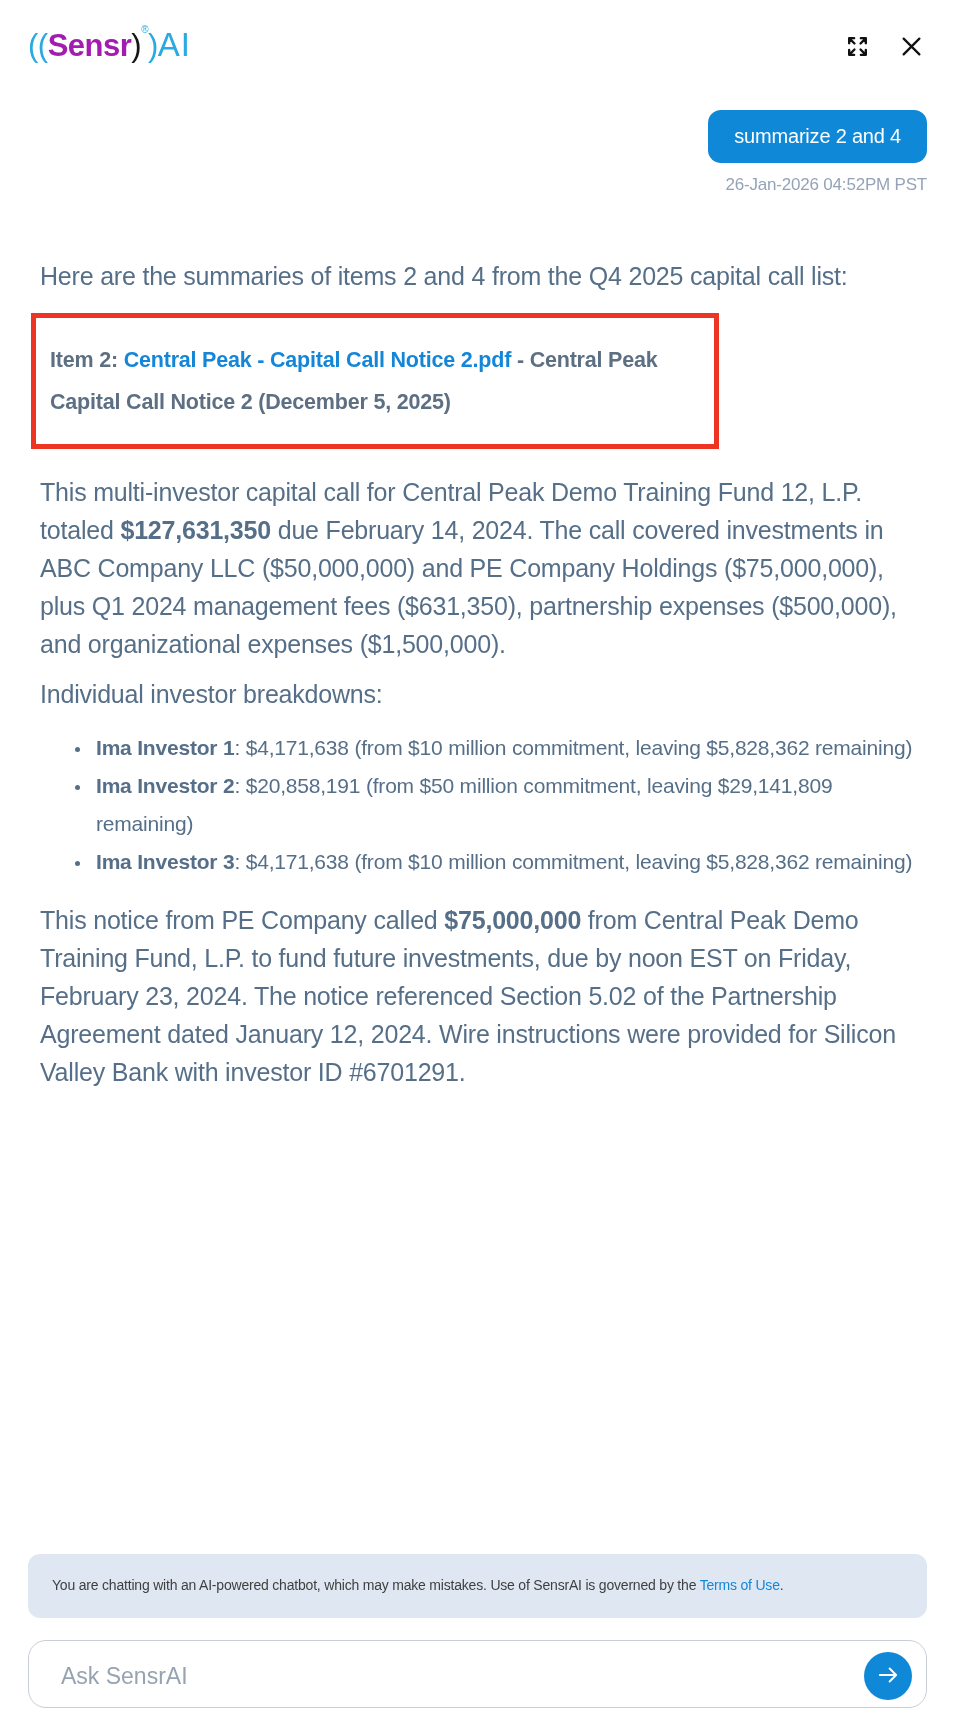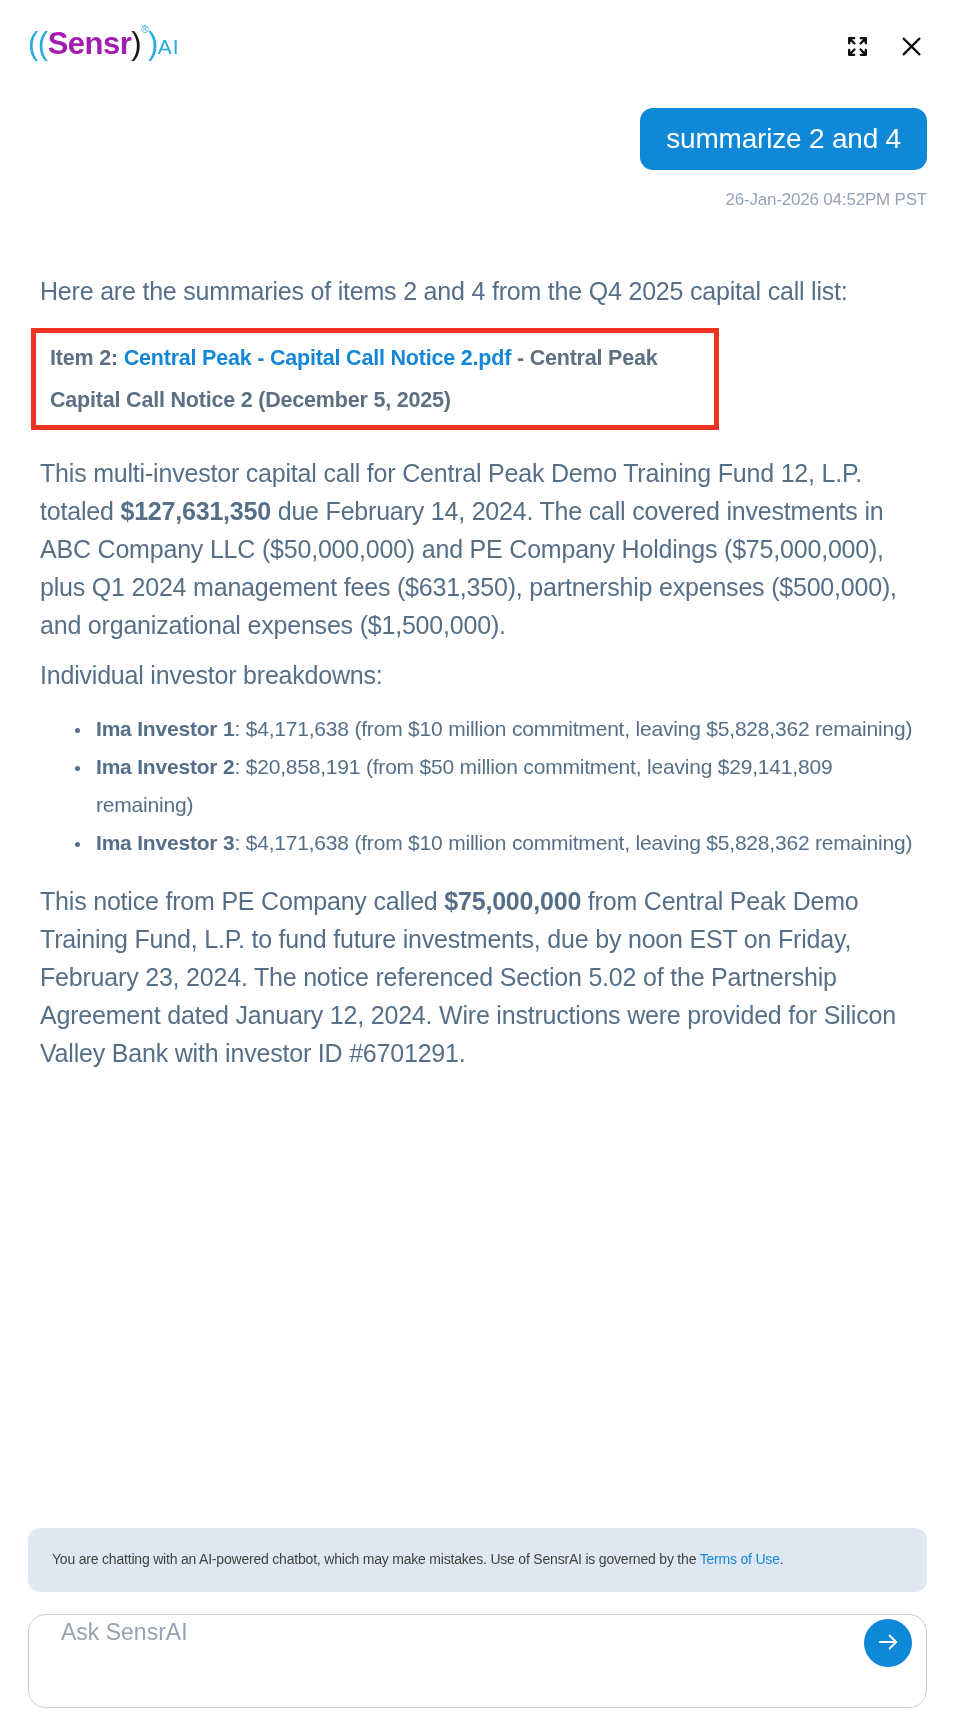--- a/index.html
+++ b/index.html
@@ -18,46 +18,46 @@
   
   .header {
     padding: 26px 30px 0 28px;
     display: flex; align-items: flex-start; justify-content: space-between;
   }
   .logo { font-size: 31px; letter-spacing: -0.5px; white-space: nowrap; }
   .logo .paren-blue { color: #29aae1; font-weight: 400; }
   .logo .logo-name { color: #a21caf; font-weight: 700; }
   .logo .paren-dark { color: #151515; font-weight: 400; }
   .logo .reg { color: #29aae1; font-size: 10px; vertical-align: top; position: relative; top: -2px; }
-  .logo .logo-ai { color: #29aae1; font-weight: 400; font-size: 21px; letter-spacing: 1px; }
+  .logo .logo-ai { color: #29aae1; font-weight: 400; font-size: 33px; letter-spacing: 1px; }
   .header-icons { display: flex; align-items: center; gap: 26px; padding-top: 8px; }
   .icon-btn { background: none; border: none; cursor: pointer; width: 28px; height: 28px; display: flex; align-items: center; justify-content: center; }
 
   
   .chat { flex: 1 1 auto; padding: 0 28px; }
   .user-row { display: flex; justify-content: flex-end; margin-top: 46px; }
   .bubble {
     background: #1088d8; color: #ffffff;
-    font-size: 28px; font-weight: 400;
+    font-size: 20px; font-weight: 400;
     padding: 15px 26px; border-radius: 13px;
     letter-spacing: -0.2px;
   }
   .timestamp {
-    text-align: right; margin-top: 20px;
+    text-align: right; margin-top: 12px;
     color: #95a3b8; font-size: 17px; letter-spacing: -0.2px;
   }
 
   .message { padding: 0 12px; color: #566f88; }
   .message p { font-size: 25px; line-height: 38px; letter-spacing: -0.2px; }
   .intro { margin-top: 62px; }
   .amount-bold { font-weight: 700; }
 
   .highlight-box {
     border: 5px solid #ee3524; background: #ffffff;
-    max-width: 688px; padding: 4px 14px; margin-top: 18px; margin-left: -9px;
+    max-width: 688px; padding: 21px 14px; margin-top: 18px; margin-left: -9px;
   }
   .heading-line {
     font-size: 21.5px; font-weight: 700; line-height: 42px;
     color: #5d6f83; letter-spacing: -0.2px;
   }
   .heading-line .file-link { color: #1486d8; cursor: pointer; text-decoration: none; }
 
   .para { margin-top: 24px; }
   .breakdown-label { margin-top: 12px; }
   .investor-list { margin-top: 16px; padding-left: 52px; list-style-type: disc; }
@@ -73,23 +73,23 @@
 
   
   .footer { margin-top: auto; padding: 0 28px 20px 28px; }
   .disclaimer {
     background: #dfe8f2; border-radius: 12px;
     padding: 12px 24px 14px 24px;
     color: #3f3f3f; font-size: 14px; line-height: 38px; letter-spacing: -0.2px;
   }
   .disclaimer .terms-link { color: #1486d8; cursor: pointer; text-decoration: none; }
   .input-bar {
-    margin-top: 22px; height: 94px;
+    margin-top: 22px; height: 68px;
     border: 1px solid #c9ced6; border-radius: 18px;
-    display: flex; align-items: flex-start;
+    display: flex; align-items: center;
     padding: 4px 14px 0 32px; background: #ffffff;
   }
   .ask-input {
     flex: 1 1 auto; border: none; outline: none;
     font-family: "Liberation Sans", sans-serif;
     font-size: 23px; color: #566f88; background: transparent;
   }
   .ask-input::placeholder { color: #97a3b1; opacity: 1; }
   .send-btn {
     width: 48px; height: 48px; border-radius: 50%;

